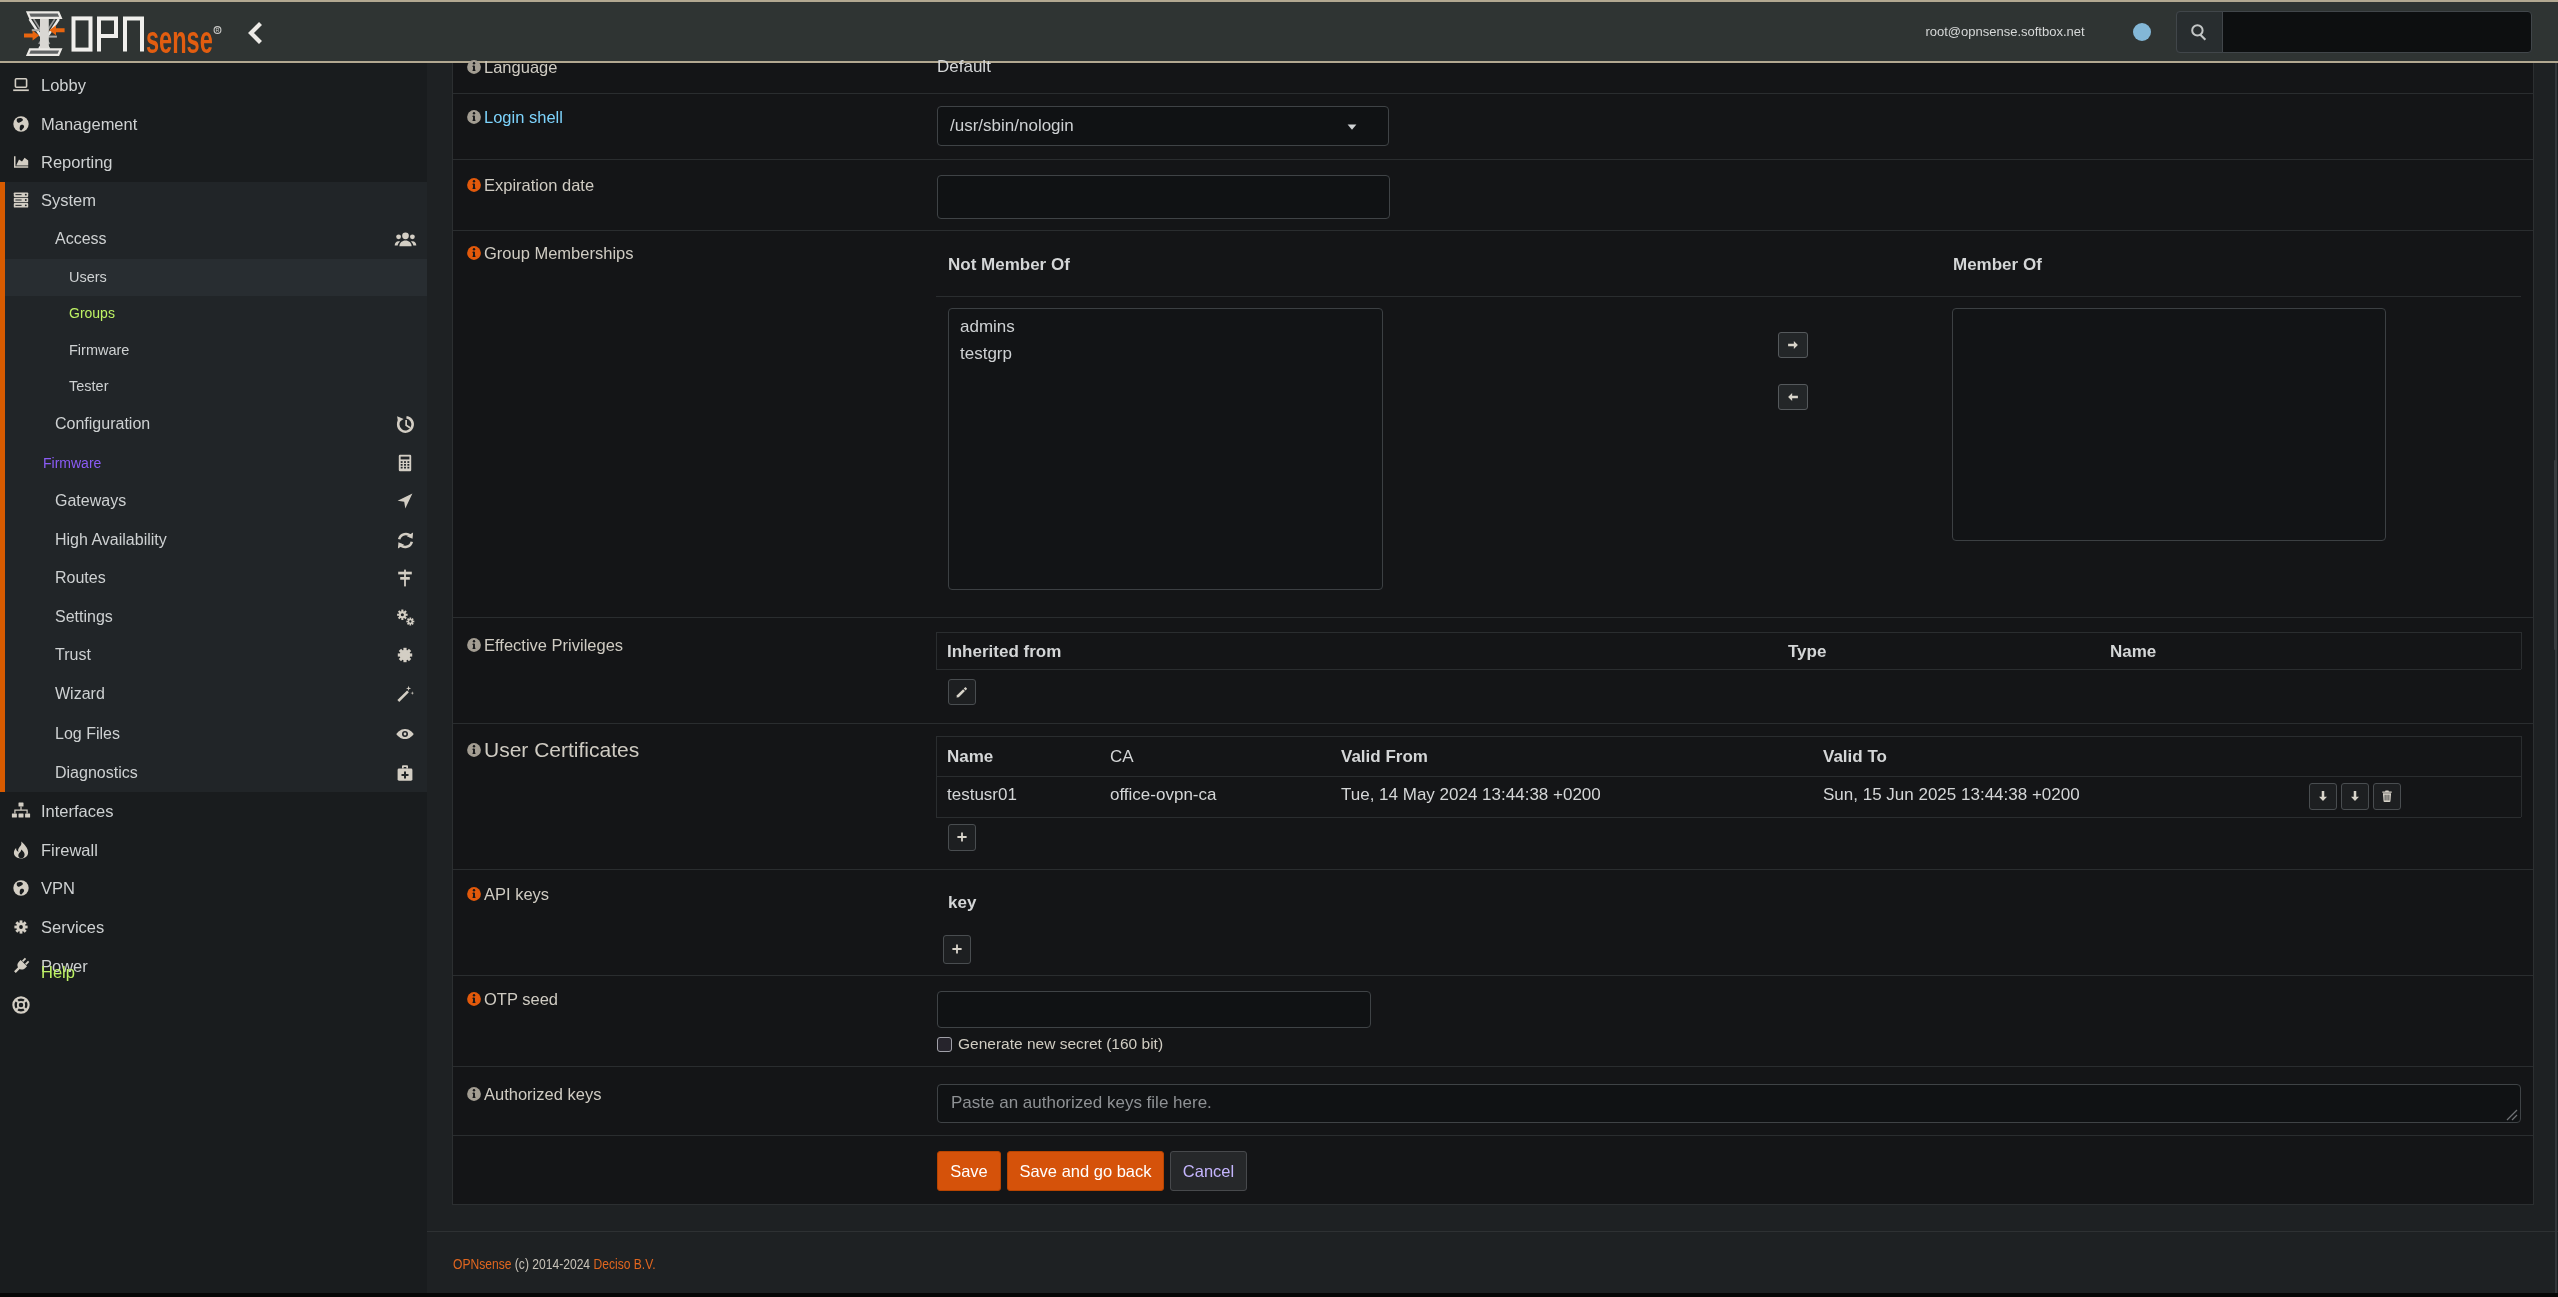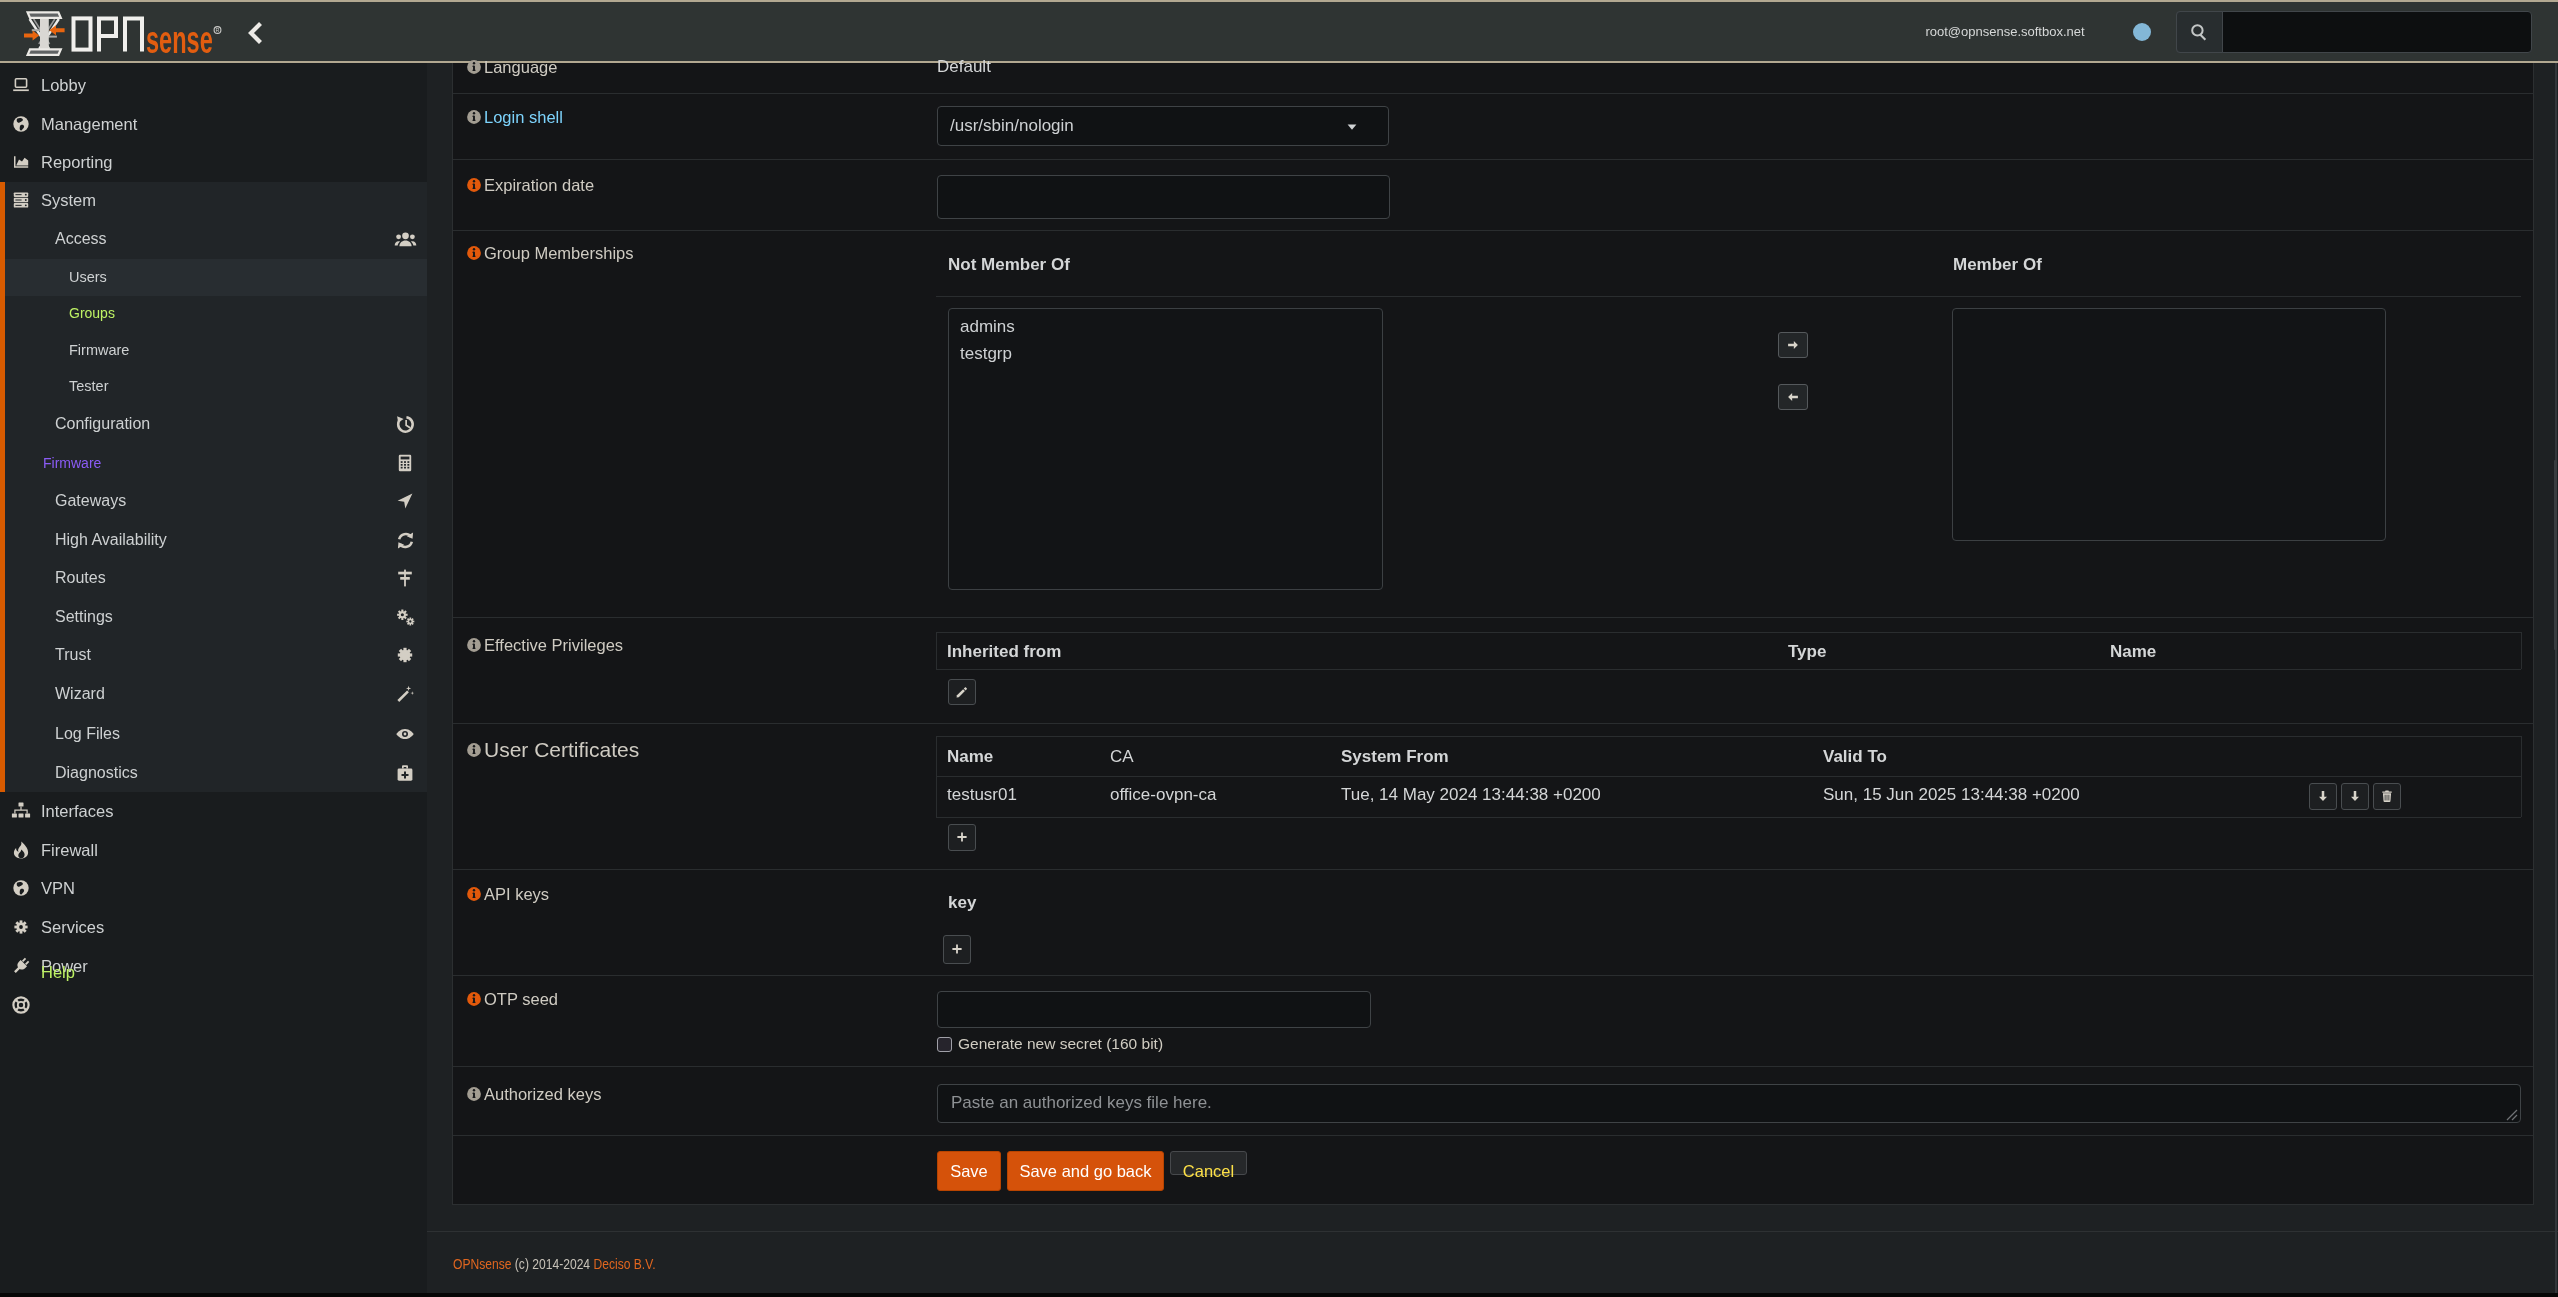--- a/index.html
+++ b/index.html
@@ -335,21 +335,21 @@
         <rect x="8.2" y="13.4" width="3.6" height="1.6" fill="#17181a"></rect>
         <rect x="8.2" y="8.4" width="1.8" height="1.6" fill="#17181a"></rect>
         <circle cx="10" cy="5.4" r="1.5" fill="#17181a"></circle>
       </svg></div>
 <div class="txt" style="left:484px;top:738px;height:24px;line-height:24px;font-size:21px;color:#cfcbc2">User Certificates</div>
 <div class="ab" style="left:936px;top:736px;width:1585px;height:1px;background:#2a2d2f"></div>
 <div class="ab" style="left:936px;top:736px;width:1px;height:81px;background:#2a2d2f"></div>
 <div class="ab" style="left:2521px;top:736px;width:1px;height:81px;background:#2a2d2f"></div>
 <div class="txt" style="left:947px;top:745px;height:24px;line-height:24px;font-size:17px;color:#d4d6d7;font-weight:bold;">Name</div>
 <div class="txt" style="left:1110px;top:745px;height:24px;line-height:24px;font-size:17px;color:#d4d6d7;font-weight:normal;">CA</div>
-<div class="txt" style="left:1341px;top:745px;height:24px;line-height:24px;font-size:17px;color:#d4d6d7;font-weight:bold;">System From</div>
+<div class="txt" style="left:1341px;top:745px;height:24px;line-height:24px;font-size:17px;color:#d4d6d7;font-weight:bold;">Valid From</div>
 <div class="txt" style="left:1823px;top:745px;height:24px;line-height:24px;font-size:17px;color:#d4d6d7;font-weight:bold;">Valid To</div>
 <div class="ab" style="left:936px;top:776px;width:1585px;height:1px;background:#2a2d2f"></div>
 <div class="txt" style="left:947px;top:783px;height:24px;line-height:24px;font-size:17px;color:#d4d6d7;">testusr01</div>
 <div class="txt" style="left:1110px;top:783px;height:24px;line-height:24px;font-size:17px;color:#d4d6d7;">office-ovpn-ca</div>
 <div class="txt" style="left:1341px;top:783px;height:24px;line-height:24px;font-size:17px;color:#d4d6d7;">Tue, 14 May 2024 13:44:38 +0200</div>
 <div class="txt" style="left:1823px;top:783px;height:24px;line-height:24px;font-size:17px;color:#d4d6d7;">Sun, 15 Jun 2025 13:44:38 +0200</div>
 <div class="ab" style="left:2309px;top:783px;width:28px;height:27px;border:1px solid #494d50;border-radius:3px;background:#1d1f21"></div>
 <div class="ab" style="left:2316px;top:789px;width:14px;height:14px"><svg width="14" height="14" viewBox="0 0 20 20">
         <path d="M8.2 3h3.6v8.2h3.9L10 17 4.3 11.2h3.9z" fill="#d8d4ca"></path>
       </svg></div>
@@ -404,16 +404,16 @@
 <div class="txt" style="left:484px;top:1082px;height:24px;line-height:24px;font-size:16.5px;color:#cfcbc2">Authorized keys</div>
 <div class="ab" style="left:937px;top:1084px;width:1584px;height:39px;border:1px solid #3f4346;border-radius:4px;background:#101214"></div>
 <div class="txt" style="left:951px;top:1091px;height:24px;line-height:24px;font-size:17px;color:#8e9194">Paste an authorized keys file here.</div>
 <svg class="ab" style="left:2505px;top:1108px" width="13" height="13" viewBox="0 0 13 13">
       <g stroke="#6f7275" stroke-width="1.3">
         <path d="M12 2L2 12M12 7L7 12"></path>
       </g>
     </svg>
 <div class="ab" style="left:937px;top:1151px;width:64px;height:40px;background:#d5520a;border:1px solid #b84400;border-radius:3px;text-align:center;line-height:38px;font-size:16.5px;color:#fff">Save</div>
 <div class="ab" style="left:1007px;top:1151px;width:157px;height:40px;background:#d5520a;border:1px solid #b84400;border-radius:3px;text-align:center;line-height:38px;font-size:16.5px;color:#fff">Save and go back</div>
-<div class="ab" style="left:1170px;top:1151px;width:77px;height:24px;background:#26282a;border:1px solid #47494c;border-radius:3px;text-align:center;line-height:38px;font-size:16.5px;color:#fde047">Cancel</div>
+<div class="ab" style="left:1170px;top:1151px;width:77px;height:40px;background:#26282a;border:1px solid #47494c;border-radius:3px;text-align:center;line-height:38px;font-size:16.5px;color:#c4b5fd">Cancel</div>
 <div class="txt" style="left:453px;top:1252px;height:24px;line-height:24px;font-size:15.5px;color:#c7c2b8;transform:scaleX(0.78);transform-origin:left center"><span style="color:#e0661f">OPNsense</span> (c) 2014-2024 <span style="color:#e0661f">Deciso B.V.</span></div>
 <div class="ab" style="left:2555px;top:63px;width:2px;height:1230px;background:#32363a"></div>
 <div class="ab" style="left:2554px;top:460px;width:3px;height:190px;background:#383c3f;border-radius:1px"></div>
 </div>
 </body></html>

